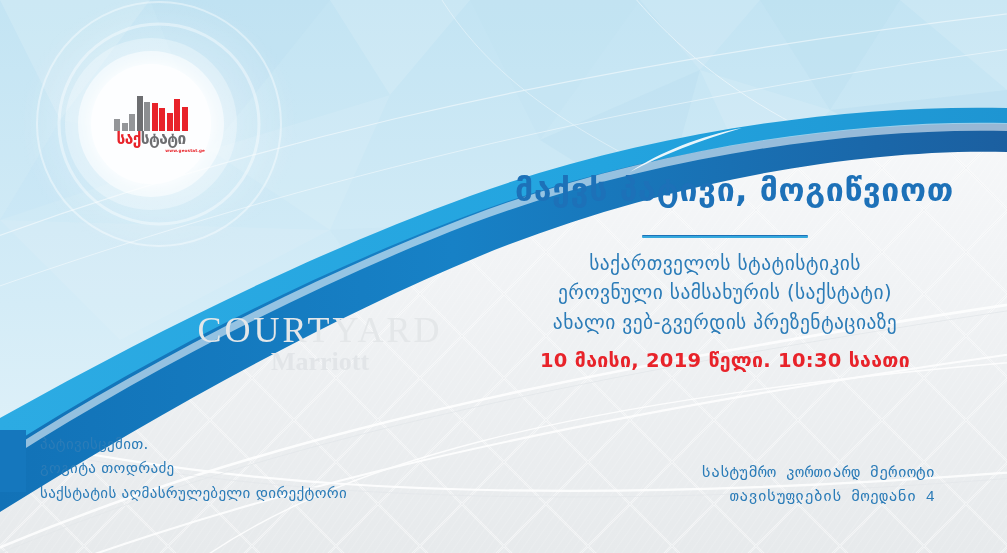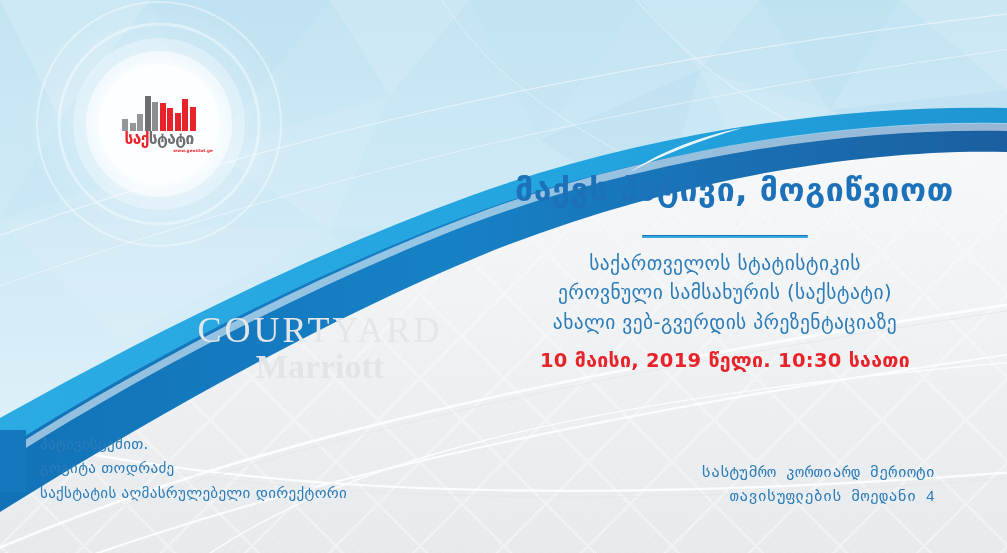--- a/index.html
+++ b/index.html
@@ -16,21 +16,21 @@
     background:#eef1f3;
   }
 
   
   .layer { position:absolute; inset:0; width:100%; height:100%; }
   svg.layer { display:block; }
 
   
   #logo-medallion {
     position:absolute;
-    left:73px; top:38px;
+    left:65px; top:38px;
     width:172px; height:172px;
     border-radius:50%;
     background:rgba(255,255,255,0.30);
     display:flex; align-items:center; justify-content:center;
   }
   #logo-ring2 {
     width:146px; height:146px; border-radius:50%;
     background:rgba(255,255,255,0.55);
     display:flex; align-items:center; justify-content:center;
   }
@@ -66,21 +66,21 @@
     color:#e6e8ea;
     font-family:"Liberation Serif", serif;
     pointer-events:none;
     user-select:none;
   }
   #wm-line1 {
     font-size:36px; letter-spacing:3px; line-height:1.05;
     color:#e4e7e9;
   }
   #wm-line2 {
-    font-size:34px; font-weight:bold; line-height:1.1;
+    font-size:26px; font-weight:bold; line-height:1.1;
     margin-top:-2px;
     color:#e2e5e8;
     font-family:"Liberation Serif", serif;
   }
 
   
   #invite-body {
     position:absolute;
     right:72px; top:172px;
     width:420px;

